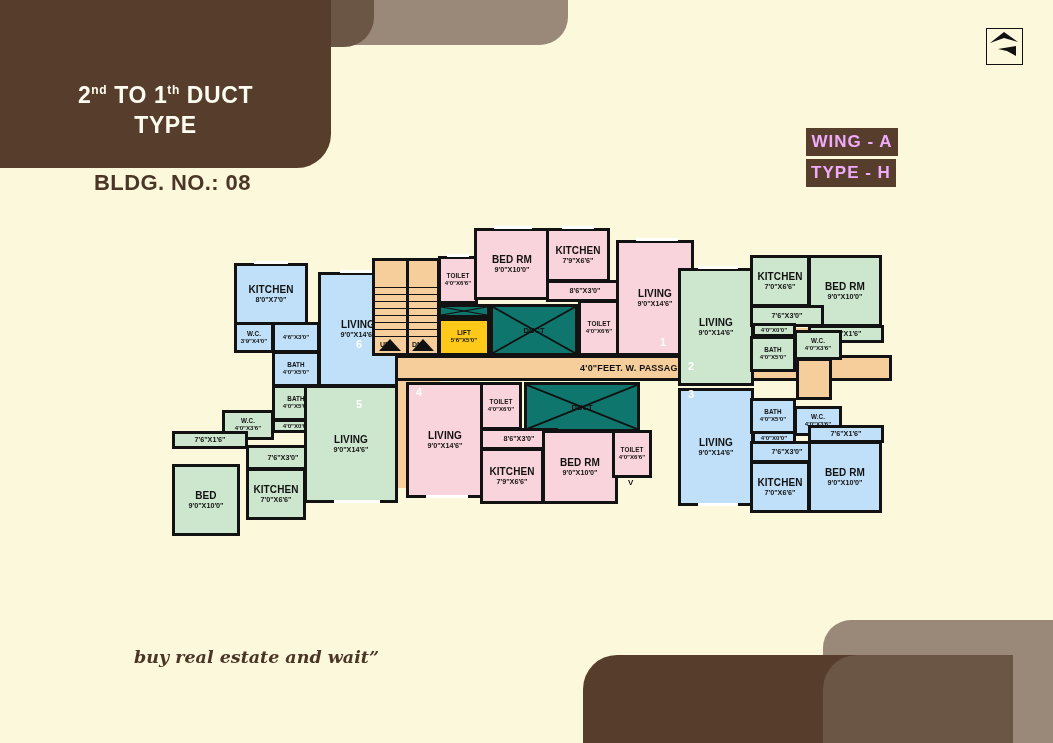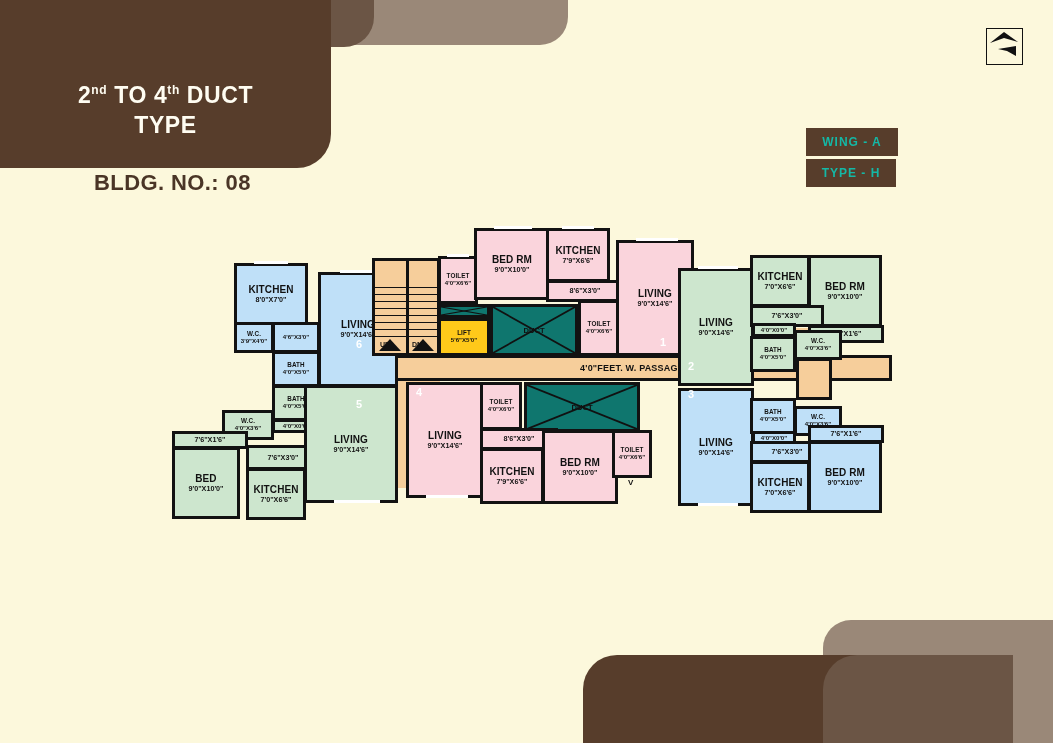--- a/index.html
+++ b/index.html
@@ -53,22 +53,22 @@
     line-height: 1.32; font-family: "Liberation Sans", sans-serif;
   }
   #title-block sup { font-size: 12px; vertical-align: super; margin-top: 28px; }
   #bldg-no {
     position: absolute; left: 94px; top: 170px;
     color: #4A3526; font-weight: bold; font-size: 22px; letter-spacing: 0.4px;
   }
 
   
   .badge {
-    position: absolute; background: #573D2B; color: #14b8a6;
-    font-weight: bold; font-size: 12px; letter-spacing: 1px;
+    position: absolute; background: #573D2B; color: #f0abfc;
+    font-weight: bold; font-size: 17px; letter-spacing: 1px;
     display: flex; align-items: center; justify-content: center;
   }
   #badge-wing { left: 806px; top: 128px; width: 92px; height: 28px; }
   #badge-type { left: 806px; top: 159px; width: 90px; height: 28px; }
 
   
   #compass {
     position: absolute; left: 986px; top: 28px; width: 37px; height: 37px;
     border: 1.5px solid #111; background: #FCF8DC;
   }
@@ -153,37 +153,38 @@
 <div id="page">
 
   <div class="deco" id="deco-tr-tan"></div>
   <div class="deco" id="deco-tl-mid"></div>
   <div class="deco" id="deco-tl-main"></div>
   <div class="deco" id="deco-br-tan"></div>
   <div class="deco" id="deco-br-main"></div>
   <div class="deco" id="deco-br-overlap"></div>
 
   <div id="title-block">
-    <span><span>2</span><sup>nd</sup><span> TO 4</span><sup>th</sup><span> DUCT</span></span><br>
+    <span><span>2</span><sup>nd</sup><span> TO 1</span><sup>th</sup><span> DUCT</span></span><br>
     <span>TYPE</span>
   </div>
 
   <div id="bldg-no">BLDG. NO.: 08</div>
 
   <div class="badge" id="badge-wing">WING - A</div>
   <div class="badge" id="badge-type">TYPE - H</div>
 
   <div id="compass">
     <svg width="34" height="34" viewBox="0 0 34 34">
       <polygon points="3,14 17,3 31,13 17,9" fill="#111"></polygon>
       <polygon points="11,20 29,17 29,27 20,22" fill="#111"></polygon>
     </svg>
   </div>
 
   <div id="quote">
+    <span class="l2">buy real estate and wait”</span>
   </div>
 
   <div id="plan">
 
     <div class="tanplain" style="left:212px; top:48px; width:68px; height:230px;"></div>
     <div id="passage" style="left:212px; top:145px; width:520px; height:26px;">4'0"FEET. W. PASSAGE</div>
     <div class="tanplain" style="left:590px; top:118px; width:60px; height:30px;"></div>
 
     <div class="rm c-blue" style="left:74px; top:53px; width:74px; height:62px;">
       <span class="nm">KITCHEN</span>
@@ -219,21 +220,21 @@
     </div>
     <div class="rm c-green tiny" style="left:112px; top:209px; width:48px; height:14px;">
       <span class="dim">4'0"X0'0"</span>
     </div>
     <div class="rm c-green strip" style="left:12px; top:221px; width:76px; height:18px;">
       <span class="dim">7'6"X1'6"</span>
     </div>
     <div class="rm c-green strip" style="left:86px; top:235px; width:74px; height:25px;">
       <span class="dim">7'6"X3'0"</span>
     </div>
-    <div class="rm c-green" style="left:12px; top:237px; width:68px; height:72px;">
+    <div class="rm c-green" style="left:12px; top:254px; width:68px; height:72px;">
       <span class="nm">BED</span>
       <span class="dim">9'0"X10'0"</span>
     </div>
     <div class="rm c-green" style="left:86px; top:258px; width:60px; height:52px;">
       <span class="nm">KITCHEN</span>
       <span class="dim">7'0"X6'6"</span>
     </div>
     <div class="rm c-green" style="left:144px; top:175px; width:94px; height:118px;">
       <span class="nm">LIVING</span>
       <span class="dim">9'0"X14'6"</span>

